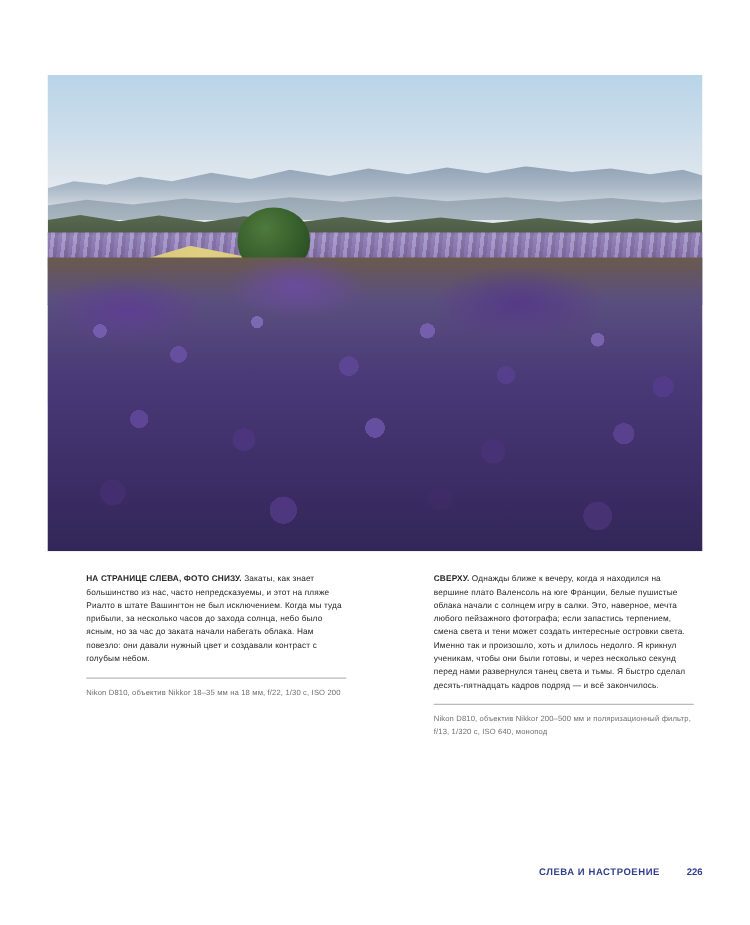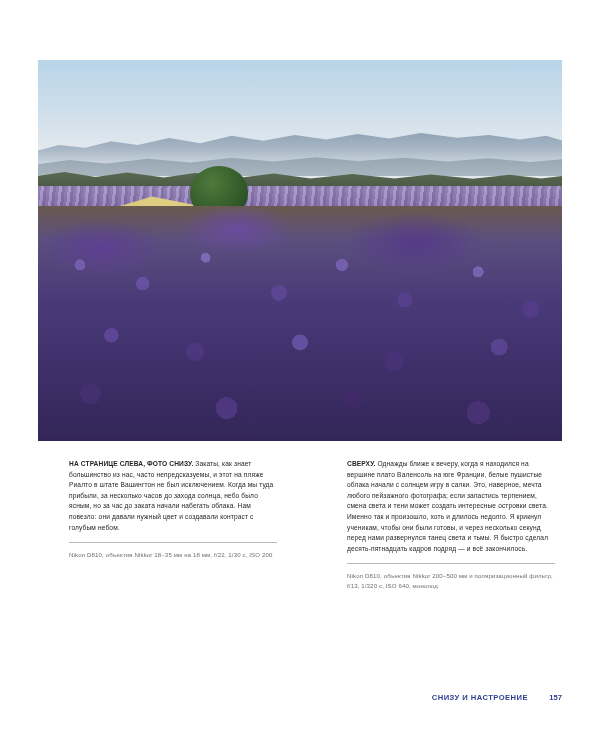--- a/index.html
+++ b/index.html
@@ -253,17 +253,17 @@
     <p class="caption-tech">Nikon D810, объектив Nikkor 18–35 мм на 18 мм, f/22, 1/30 с, ISO 200</p>
   </div>
 
   <div class="col col-right">
     <p class="body-text"><span class="lead">СВЕРХУ.</span> <span>Однажды ближе к вечеру, когда я находился на вершине плато Валенсоль на юге Франции, белые пушистые облака начали с солнцем игру в салки. Это, наверное, мечта любого пейзажного фотографа; если запастись терпением, смена света и тени может создать интересные островки света. Именно так и произошло, хоть и длилось недолго. Я крикнул ученикам, чтобы они были готовы, и через несколько секунд перед нами развернулся танец света и тьмы. Я быстро сделал десять-пятнадцать кадров подряд — и всё закончилось.</span></p>
     <div class="rule"></div>
     <p class="caption-tech">Nikon D810, объектив Nikkor 200–500 мм и поляризационный фильтр, f/13, 1/320 с, ISO 640, монопод</p>
   </div>
 
   <div class="footer">
-    <div class="footer-title">СНИЗУ И НАСТРОЕНИЕ</div>
-    <div class="footer-page">157</div>
+    <div class="footer-title">СЛЕВА И НАСТРОЕНИЕ</div>
+    <div class="footer-page">226</div>
   </div>
 
 </div>
 
 </body></html>

